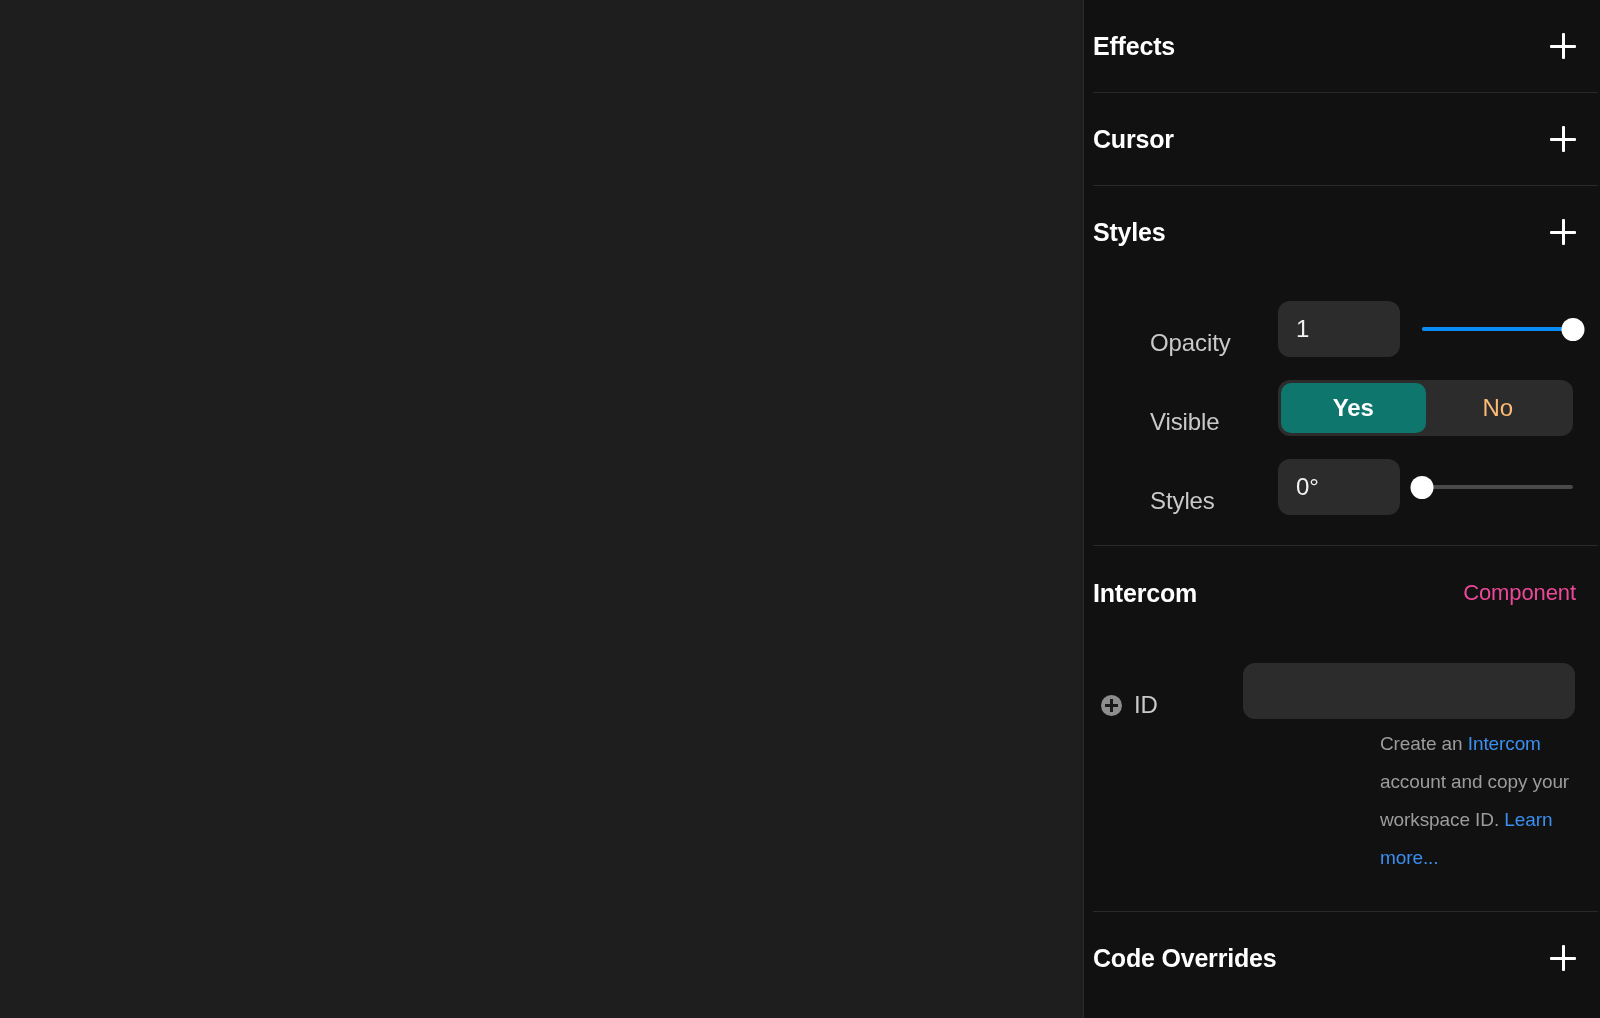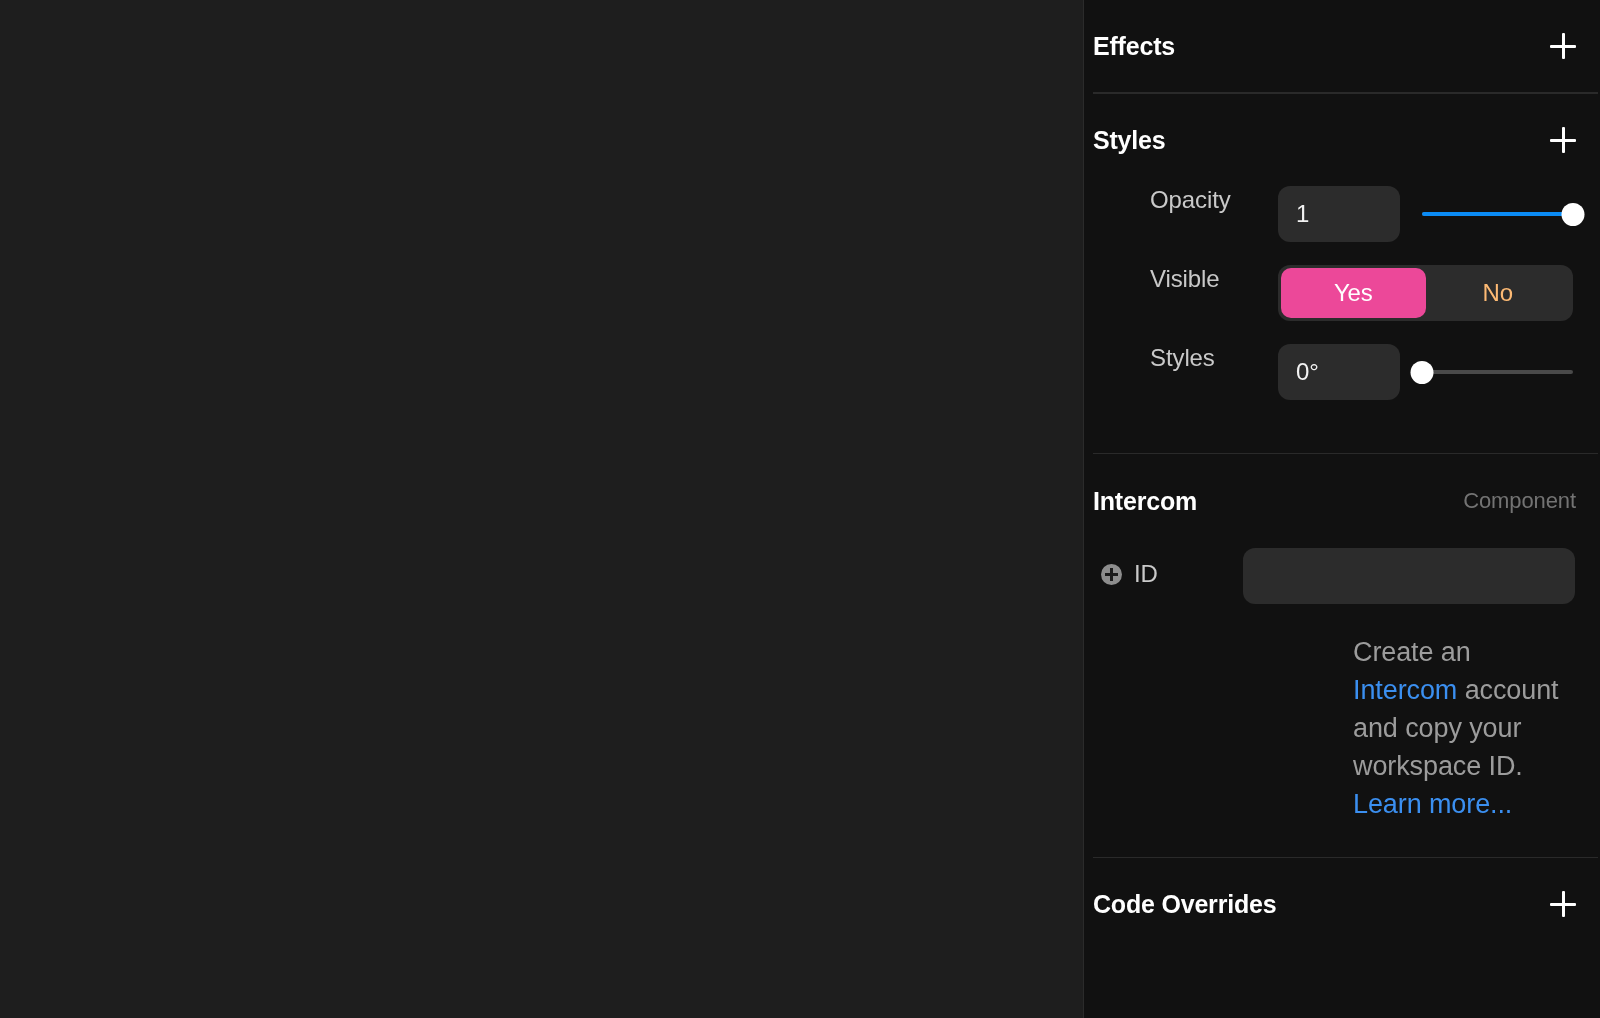--- a/index.html
+++ b/index.html
@@ -51,21 +51,21 @@
   .section-title {
     font-size: 25px;
     font-weight: 700;
     color: #ffffff;
     letter-spacing: -0.2px;
     text-align: center;
   }
 
   .section-right-label {
     font-size: 22px;
-    color: #737373;
+    color: #ec4899;
     font-weight: 400;
     letter-spacing: -0.1px;
   }
 
   .plus-icon {
     width: 26px;
     height: 26px;
     position: relative;
     flex: 0 0 auto;
     cursor: pointer;
@@ -89,21 +89,21 @@
   .divider {
     height: 1px;
     background: #2a2a2a;
     margin-left: 1px;
     margin-right: 2px;
   }
 
   
   .prop-row {
     display: flex;
-    align-items: flex-start;
+    align-items: flex-end;
     height: 79px;
     padding-left: 1px;
   }
 
   .prop-label {
     width: 185px;
     font-size: 24px;
     color: #c9c9c9;
     letter-spacing: -0.1px;
     display: flex;
@@ -221,34 +221,35 @@
     display: flex;
     align-items: center;
     justify-content: center;
     font-size: 24px;
     border-radius: 10px;
     cursor: pointer;
     letter-spacing: -0.2px;
     color: #fdba74;
   }
   .seg.active {
-    background: #ec4899;
+    background: #0f766e;
     color: #ffffff;
-    font-weight: 400;
+    font-weight: 700;
   }
 
   
   .help-block {
     padding: 6px 25px 34px 261px;
   }
   .help-text {
-    font-size: 27px;
+    font-size: 19px;
     line-height: 38px;
     color: #9c9c9c;
     letter-spacing: -0.1px;
+    margin-left: 27px;
   }
   .help-text a {
     color: #3b8ff0;
     text-decoration: none;
     cursor: pointer;
   }
 </style>
 </head>
 <body>
 
@@ -257,20 +258,24 @@
   <div class="canvas"></div>
 
   <div class="panel">
 
     <div class="section-header">
       <span class="section-title">Effects</span>
       <span class="plus-icon"></span>
     </div>
     <div class="divider"></div>
 
+    <div class="section-header">
+      <span class="section-title">Cursor</span>
+      <span class="plus-icon"></span>
+    </div>
     <div class="divider"></div>
 
     <div class="section-header">
       <span class="section-title">Styles</span>
       <span class="plus-icon"></span>
     </div>
 
     <div class="prop-row">
       <div class="prop-label">Opacity</div>
       <div class="prop-control">

